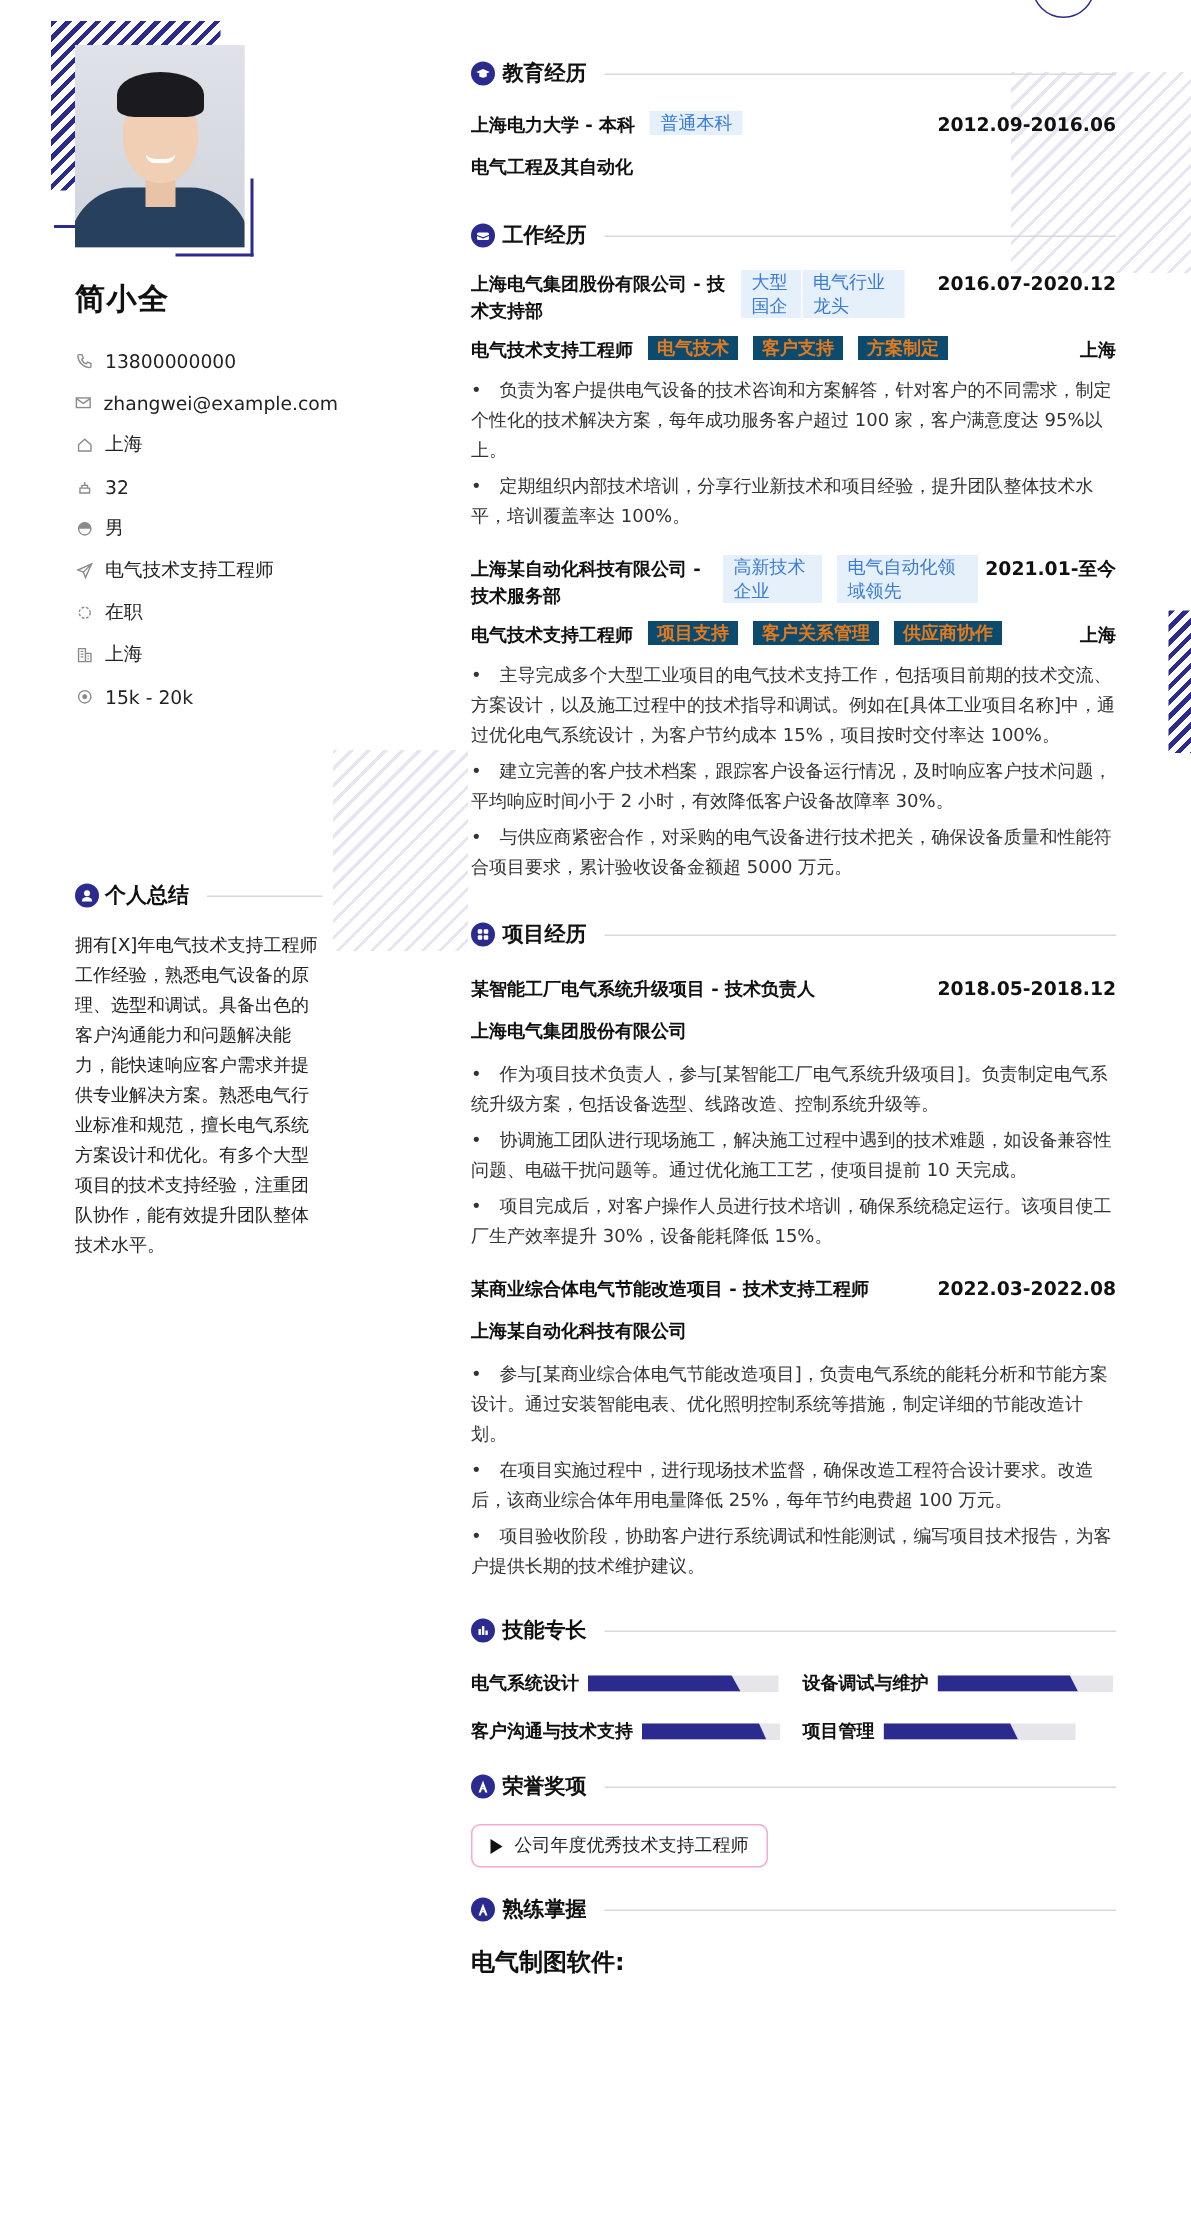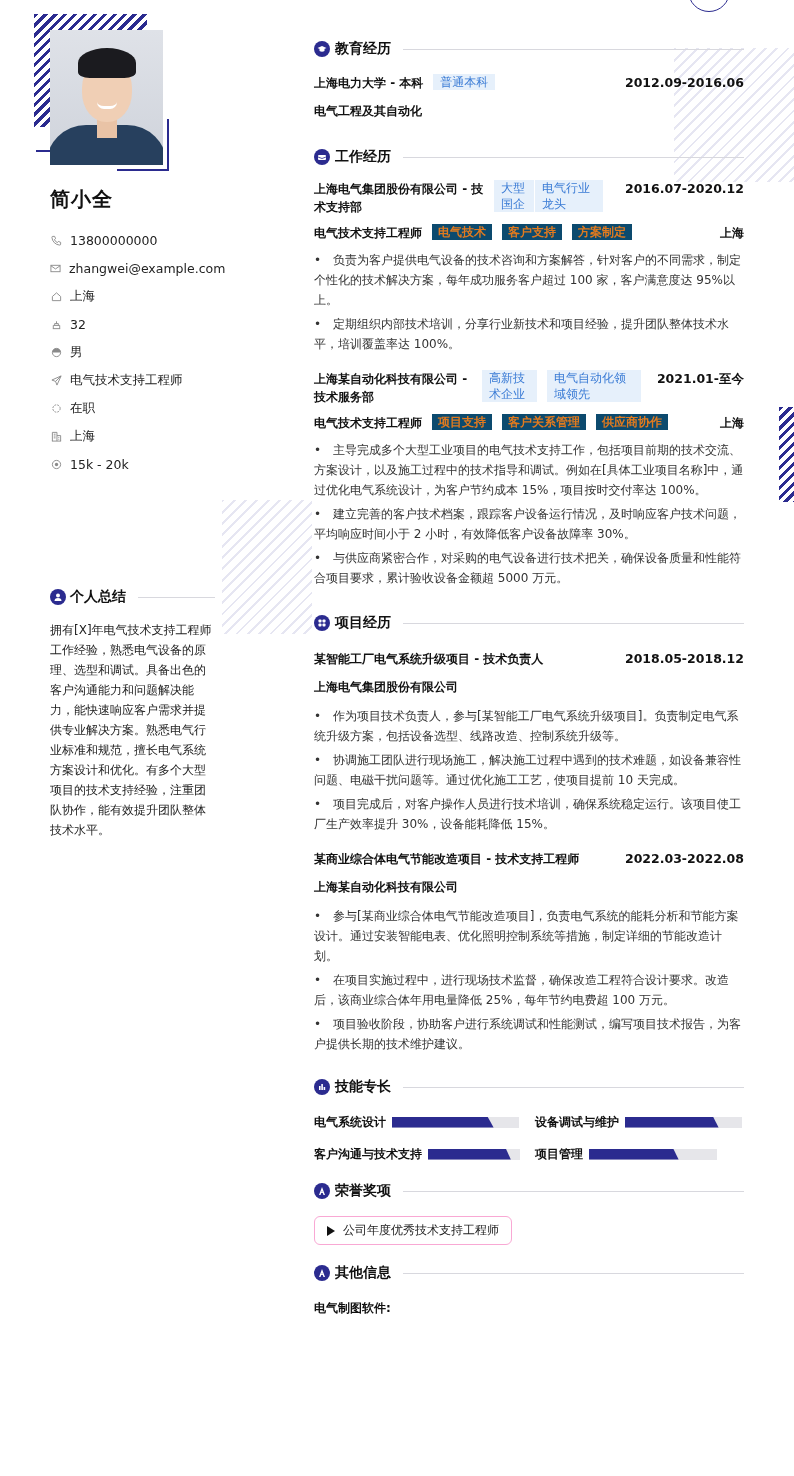--- a/index.html
+++ b/index.html
@@ -64,21 +64,21 @@
 
   .skill-grid { display: grid; grid-template-columns: 207px 207px; column-gap: 14px; row-gap: 12px; }
   .skill { display: flex; align-items: center; font-size: 12px; font-weight: bold; color: #111; height: 20px; }
   .skill .lbl { white-space: nowrap; margin-right: 6px; }
   .skill .track { height: 11px; background: #e6e6ea; position: relative; }
   .skill .fill { position: absolute; left: 0; top: 0; height: 11px; background: #2b2b8f; clip-path: polygon(0 0, 94% 0, 100% 100%, 0 100%); }
 
   .award { display: inline-flex; align-items: center; height: 29px; border: 1px solid #f9a8d4; border-radius: 6px; padding: 0 12px 0 12px; font-size: 12px; color: #222; }
   .award .tri { width: 0; height: 0; border-top: 5px solid transparent; border-bottom: 5px solid transparent; border-left: 8px solid #111; margin-right: 8px; }
 
-  .other-row { display: flex; font-size: 12px; line-height: 20px; color: #333; flex-direction: column; }
+  .other-row { display: flex; font-size: 16px; line-height: 20px; color: #333; flex-direction: column; }
   .other-row .k { font-weight: bold; color: #111; white-space: nowrap; margin-right: 6px; }
 </style>
 </head>
 <body>
 
 <div class="deco deco-circle"></div>
 <div class="deco stripes-dark deco-photo-stripes"></div>
 <div class="deco deco-photo-frame"></div>
 <div class="deco deco-photo-line"></div>
 <div class="deco stripes-light deco-light-top"></div>
@@ -254,21 +254,21 @@
         <li>定期组织内部技术培训，分享行业新技术和项目经验，提升团队整体技术水平，培训覆盖率达 100%。</li>
       </ul>
     </div>
 
     <div style="height:12px"></div>
 
     <div>
       <div class="row-head">
         <div class="left">
           <span style="width:160px">上海某自动化科技有限公司 - 技术服务部</span>
-          <span class="tag-blue" style="width:55px;margin-left:8px">高新技术企业</span>
+          <span class="tag-blue" style="width:66px;margin-left:8px">高新技术企业</span>
           <span class="tag-blue" style="width:94px;margin-left:10px">电气自动化领域领先</span>
         </div>
         <span class="date">2021.01-至今</span>
       </div>
       <div style="height:8px"></div>
       <div class="row-head">
         <div class="left">
           <span>电气技术支持工程师</span>
           <span class="tag-orange">项目支持</span>
           <span class="tag-orange">客户关系管理</span>
@@ -401,21 +401,21 @@
   <div style="height:19px"></div>
 
   <div class="sec">
     <div class="section-title">
       <span class="badge">
           <svg viewBox="0 0 10 10">
             <path d="M5 1L2 9h1.5L5 5l1.5 4H8z" fill="#fff"></path>
             <rect x="3.2" y="6" width="3.6" height="0.9" fill="#fff"></rect>
           </svg>
         </span>
-      <span>其他信息</span>
+      <span>熟练掌握</span>
       <span class="rule"></span>
     </div>
     <div style="height:16px"></div>
     <div class="other-row">
       <span class="k">电气制图软件:</span>
     </div>
   </div>
 </div>
 
 </body></html>

